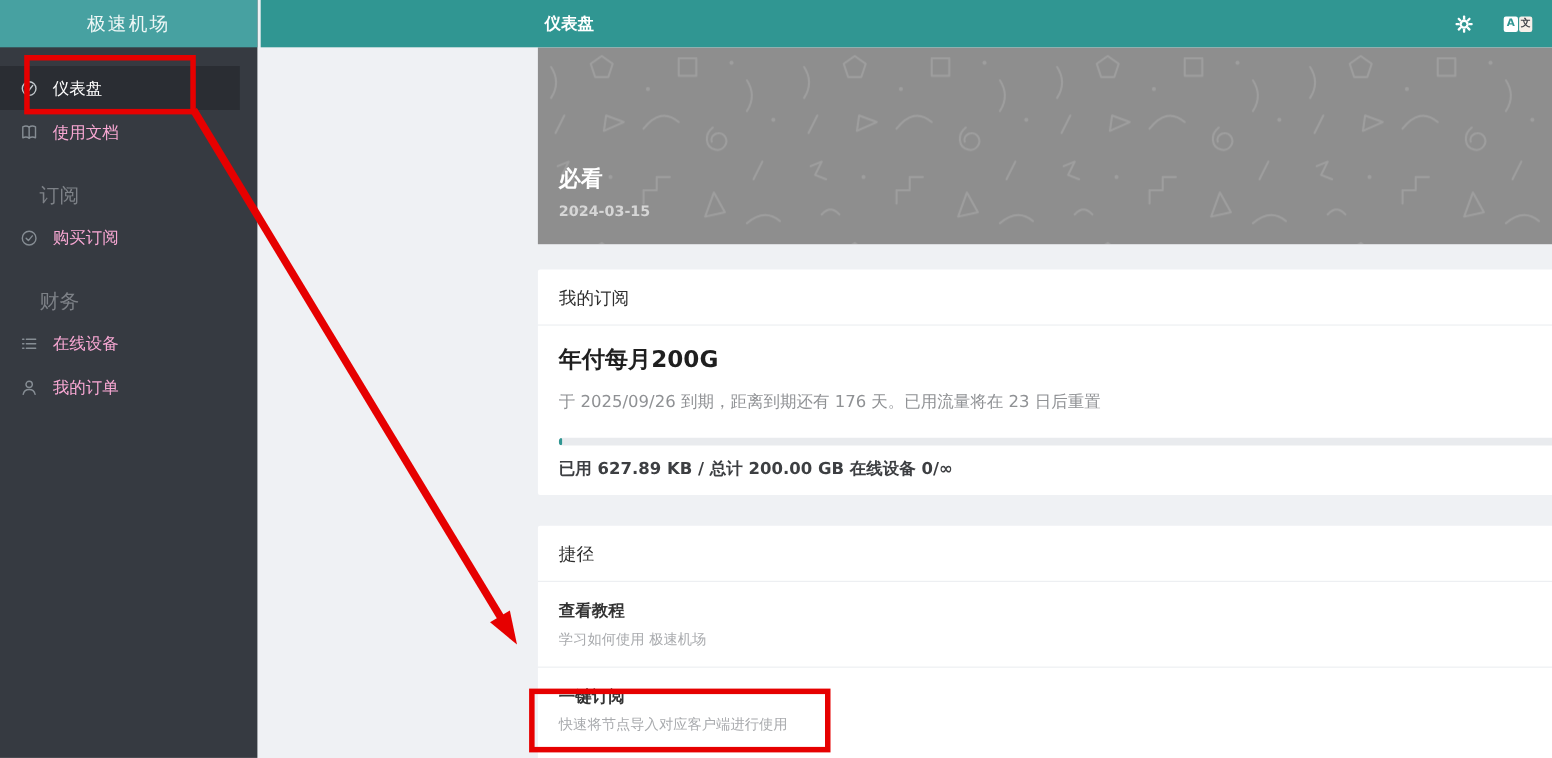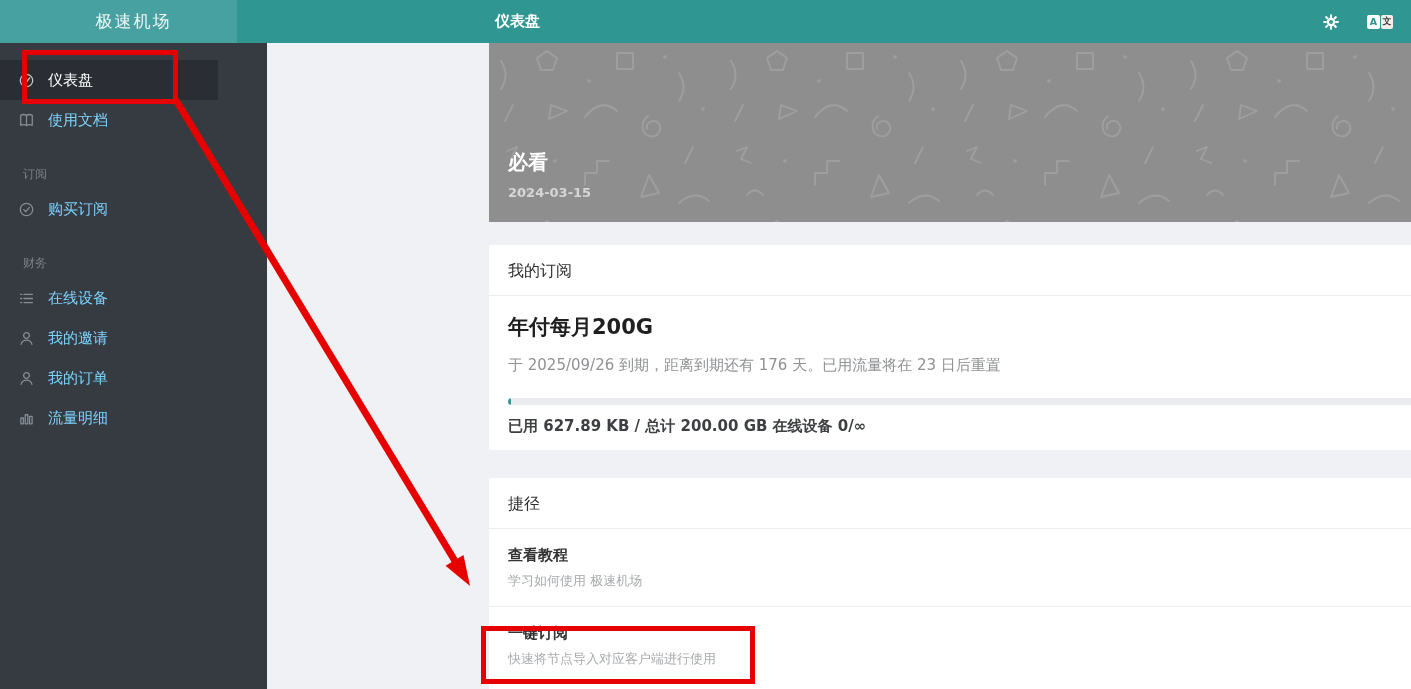--- a/index.html
+++ b/index.html
@@ -4,30 +4,30 @@
 <style>
   * { margin:0; padding:0; box-sizing:border-box; }
   html,body { width:1411px; height:689px; overflow:hidden; }
   body {
     position:relative;
     font-family:"DejaVu Sans","Liberation Sans",sans-serif;
     background:#eff1f4;
   }
 
   
-  .sidebar { position:absolute; left:0; top:0; width:267px; height:689px; background:var(--sidebar-bg,#363a41); z-index:2; }
+  .sidebar { position:absolute; left:0; top:0; width:234px; height:689px; background:var(--sidebar-bg,#363a41); z-index:2; }
   .brand { height:43px; background:var(--brand-bg,#47a1a1); color:#eef7f6; display:flex; align-items:center; justify-content:center; font-size:17px; letter-spacing:2px; }
   .sidebar-nav { padding-top:17px; }
-  .nav-item { position:relative; height:40px; display:flex; align-items:center; padding-left:18px; cursor:pointer; color:#7dd3fc; }
+  .nav-item { position:relative; height:40px; display:flex; align-items:center; padding-left:18px; cursor:pointer; color:#f9a8d4; }
   .nav-item .nav-icon { width:17px; height:17px; color:#868d94; display:inline-flex; }
   .nav-item .nav-icon svg { width:17px; height:17px; }
   .nav-item .nav-label { margin-left:13px; font-size:15px; }
   .nav-item.active { background:#2a2d33; width:218px; color:#ffffff; }
   .nav-item.active .nav-icon { color:#c2c8cd; }
-  .nav-group-label { margin:26px 0 6px 0; padding-left:23px; font-size:12px; color:#7d8187; }
+  .nav-group-label { margin:26px 0 6px 0; padding-left:36px; font-size:18px; color:#7d8187; }
 
   
   .topbar { position:absolute; left:237px; top:0; right:0; height:43px; background:var(--topbar-bg,#309692); z-index:2; }
   .topbar-title { position:absolute; left:258px; top:0; height:43px; display:flex; align-items:center; color:#fff; font-size:15px; font-weight:600; }
   .topbar-actions { position:absolute; right:18px; top:0; height:43px; display:flex; align-items:center; gap:27px; }
   .gear-btn { display:inline-flex; cursor:pointer; }
   .translate-btn { display:inline-flex; align-items:center; cursor:pointer; }
   .tl-a { width:13px; height:14px; background:#fff; color:#309692; font-size:9.5px; font-weight:bold; display:inline-flex; align-items:center; justify-content:center; border-radius:2px; }
   .tl-w { width:12px; height:14px; background:#f6efe9; color:#40444a; font-size:9px; font-weight:bold; display:inline-flex; align-items:center; justify-content:center; border-radius:2px; margin-left:1px; }
 
@@ -110,40 +110,21 @@
         </span>
         <span class="nav-label">在线设备</span>
       </div>
       <div class="nav-item">
         <span class="nav-icon">
           <svg viewBox="0 0 20 20" fill="none" stroke="currentColor" stroke-width="1.5" stroke-linecap="round" stroke-linejoin="round">
             <circle cx="10" cy="6.4" r="3.4"></circle>
             <path d="M3.6 17 C4.4 13.4 7 11.8 10 11.8 C13 11.8 15.6 13.4 16.4 17"></path>
           </svg>
         </span>
-        <span class="nav-label">我的邀请</span>
-      </div>
-      <div class="nav-item">
-        <span class="nav-icon">
-          <svg viewBox="0 0 20 20" fill="none" stroke="currentColor" stroke-width="1.5" stroke-linecap="round" stroke-linejoin="round">
-            <circle cx="10" cy="6.4" r="3.4"></circle>
-            <path d="M3.6 17 C4.4 13.4 7 11.8 10 11.8 C13 11.8 15.6 13.4 16.4 17"></path>
-          </svg>
-        </span>
         <span class="nav-label">我的订单</span>
-      </div>
-      <div class="nav-item">
-        <span class="nav-icon">
-          <svg viewBox="0 0 20 20" fill="none" stroke="currentColor" stroke-width="1.5" stroke-linecap="round" stroke-linejoin="round">
-            <rect x="3.4" y="9.4" width="3" height="6.8"></rect>
-            <rect x="8.5" y="5.6" width="3" height="10.6"></rect>
-            <rect x="13.6" y="7.6" width="3" height="8.6"></rect>
-          </svg>
-        </span>
-        <span class="nav-label">流量明细</span>
       </div>
     </nav>
 </aside>
 
 <header class="topbar">
   <span class="topbar-title">仪表盘</span>
   <div class="topbar-actions">
     <span class="gear-btn">
       <svg viewBox="0 0 24 24" width="18" height="18" aria-hidden="true">
         <g fill="#ffffff">

